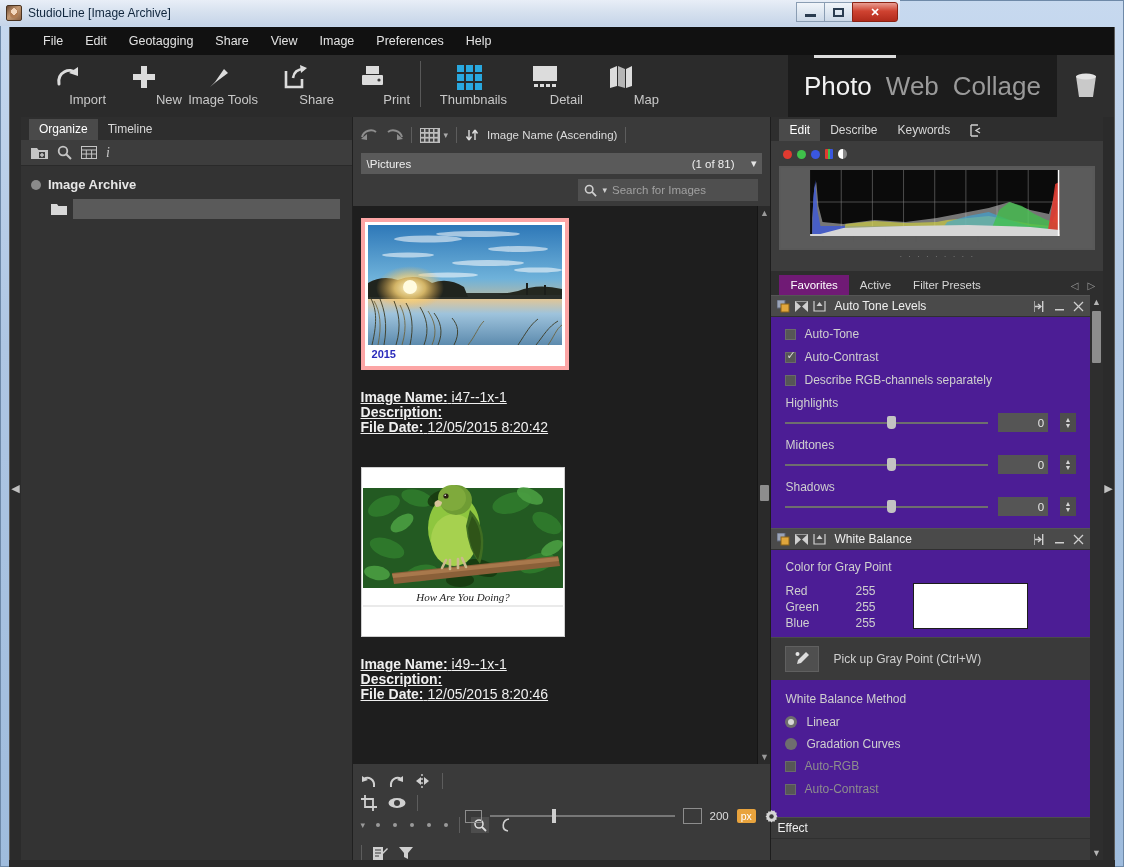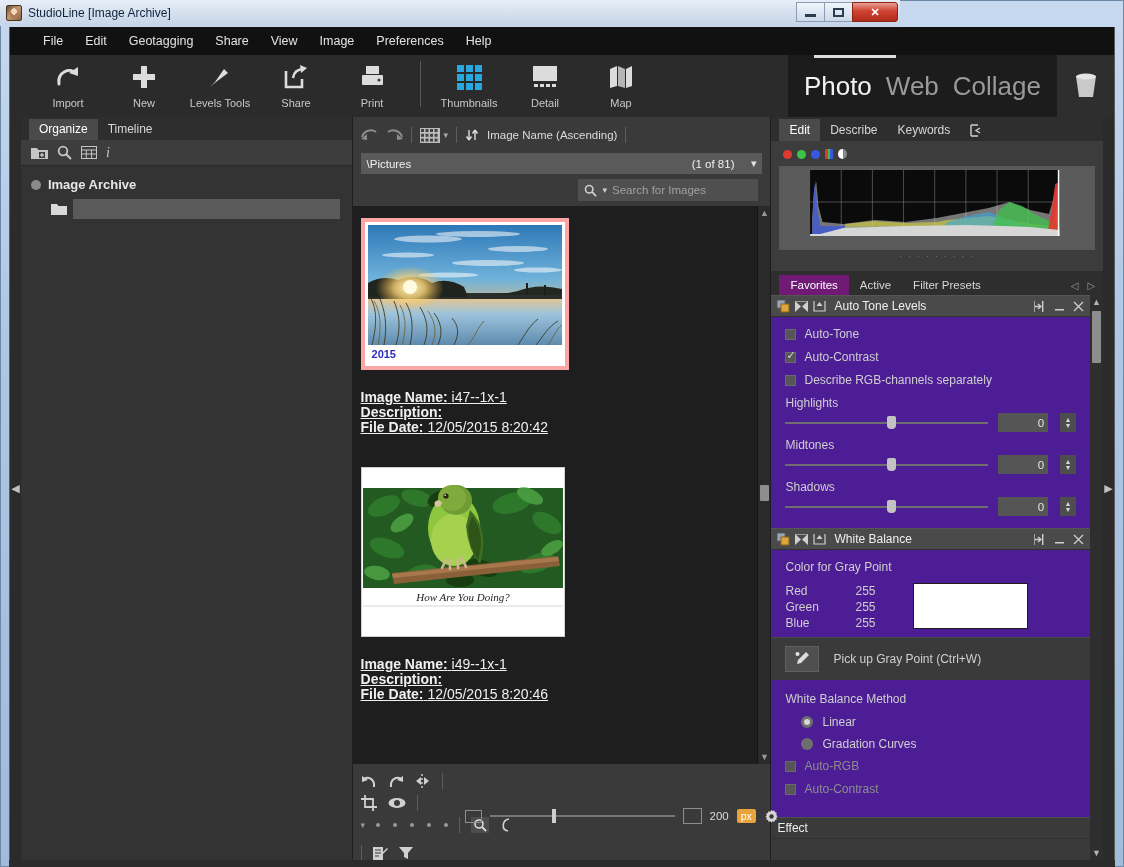--- a/index.html
+++ b/index.html
@@ -82,21 +82,21 @@
 
   
   .toolbar {
     height: 62px; background:#2b2b2b; display:flex; align-items:flex-start;
     position: relative; padding-left: 20px;
   }
   .tb-item {
     width: 76px; text-align:center; padding-top: 7px; cursor:default;
   }
   .tb-item .ic { height: 30px; display:flex; align-items:center; justify-content:center; }
-  .tb-item .lb { font-size: 11px; color:#c8c8c8; margin-top: 5px; display:block; }
+  .tb-item .lb { font-size: 13px; color:#c8c8c8; display:block;text-align:right; }
   .tb-sep {
     width: 1px; height: 46px; background:#585858; margin: 6px 10px 0 10px;
   }
   .modebar {
     position:absolute; right: 0px; top: 0px; height: 62px; display:flex; align-items:center;
   }
   .modes {
     background:#1c1c1c; height:62px; display:flex; align-items:center; padding: 0 16px; gap: 14px;
     position: relative;
   }
@@ -239,21 +239,21 @@
   .spinarr { width:16px; height:19px; background:#4d4d4d; display:flex; flex-direction:column; align-items:center; justify-content:center; color:#d5d5d5; font-size:7px; line-height:6px; margin-left:2px;}
   .rgbrow { display:flex; align-items:flex-start; gap:0; margin-top: 8px;}
   .rgblabels { width: 70px; }
   .rgblabels div { font-size:12px; color:#cfcfcf; line-height: 16px;}
   .rgbvals { width: 58px; }
   .rgbvals div { font-size:12px; color:#cfcfcf; line-height:16px; }
   .swatch { width: 115px; height: 46px; background:#fff; border:1px solid #1c1c1c;}
   .pickrow { display:flex; align-items:center; gap:14px; padding: 8px 14px; background:#3a3a3a; border-top:1px solid #4a4a4a;}
   .pickbtn { width: 34px; height:26px; background:#4f4f4f; border:1px solid #606060; display:flex;align-items:center;justify-content:center;}
   .picklabel { font-size:12px; color:#cfcfcf; }
-  .radio { display:flex; align-items:center; gap:9px; margin-bottom:8px;margin-left:16px;}
+  .radio { display:flex; align-items:center; gap:9px; margin-bottom:8px;}
   .rdot { width:12px;height:12px;border-radius:50%;background:#6e6e6e; position:relative;}
   .rdot.sel::after { content:""; position:absolute; left:3px; top:3px; width:6px;height:6px;border-radius:50%;background:#d8d8d8;}
   .sectlabel { font-size:12px; color:#cfcfcf; margin-bottom: 9px;}
   .dim { color:#8d8d8d; }
   
   .statusstrip { position:absolute; left:9px; bottom:0px; width:1106px; height:7px; background:#2b2b2b;}
   svg { display:block; }
 </style>
 </head>
 <body>
@@ -306,21 +306,21 @@
             </svg>
         </div>
         <span class="lb">New</span>
       </div>
       <div class="tb-item">
         <div class="ic">
           <svg width="26" height="26" viewBox="0 0 26 26">
               <path d="M3 23 L8 18 L17 5 L21 9 L9 18 Z" fill="#dcdcdc"></path>
             </svg>
         </div>
-        <span class="lb">Levels Tools</span>
+        <span class="lb">Image Tools</span>
       </div>
       <div class="tb-item">
         <div class="ic">
           <svg width="26" height="26" viewBox="0 0 26 26">
               <path d="M3 7 L3 23 L19 23 L19 15" stroke="#dcdcdc" stroke-width="2.6" fill="none"></path>
               <path d="M10 14 C11 7 16 5 21 5" stroke="#dcdcdc" stroke-width="2.6" fill="none"></path>
               <path d="M24 4 L17 1 L18 9 Z" fill="#dcdcdc"></path>
             </svg>
         </div>
         <span class="lb">Share</span>

